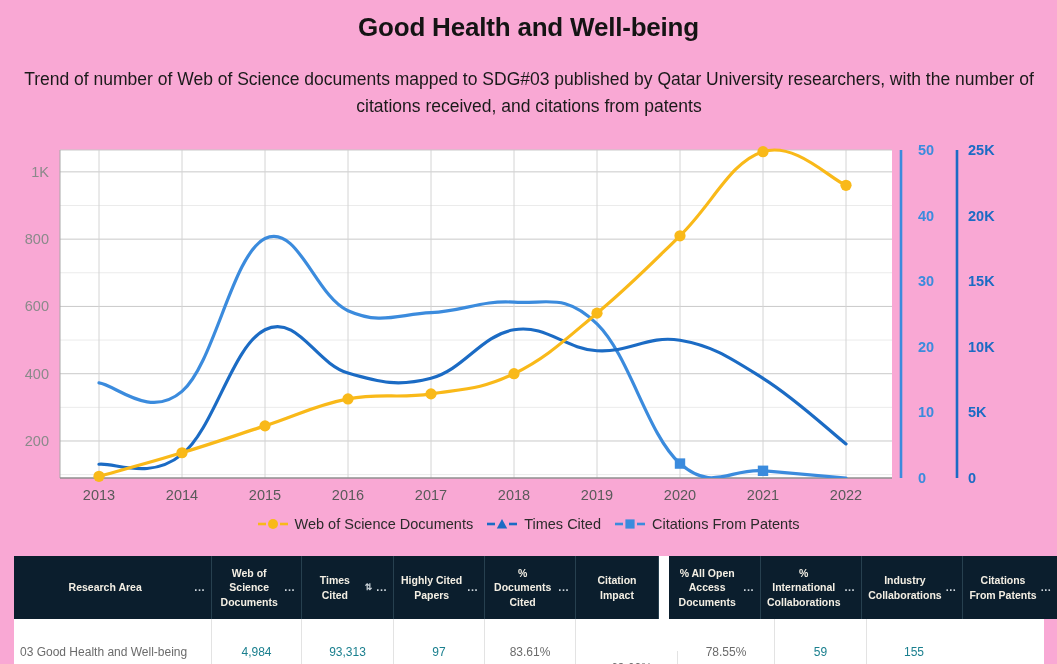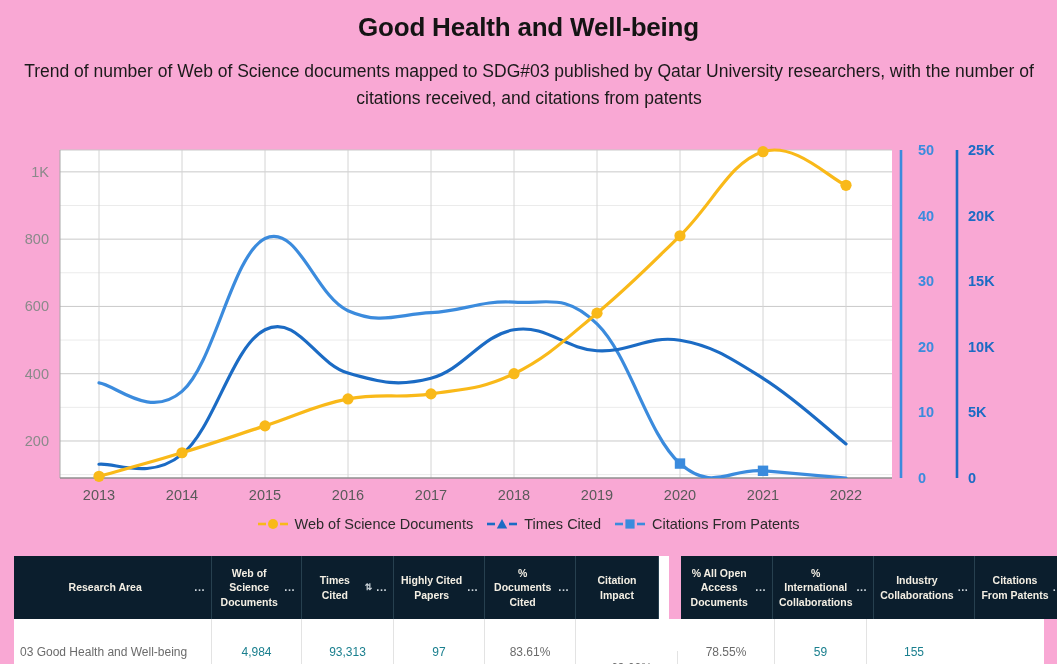--- a/index.html
+++ b/index.html
@@ -18,21 +18,21 @@
   }
 
   
   .title {
     position: absolute; top: 12px; left: 0; width: 1057px;
     text-align: center;
     font-size: 26px; font-weight: bold; color: #141414;
     letter-spacing: -0.2px;
   }
   .subtitle {
-    position: absolute; top: 58px; left: 14px; width: 1030px;
+    position: absolute; top: 66px; left: 14px; width: 1030px;
     text-align: center;
     font-size: 17.5px; color: #1a1a1a; line-height: 1.55;
   }
 
   
   #chart {
     position: absolute; left: 0; top: 140px;
     width: 1057px; height: 400px;
   }
   #chart svg { display: block; }
@@ -279,21 +279,21 @@
           <div class="dots">...</div>
         </div>
         <div class="th center" style="flex: 0 0 91px;">
           <div class="thtext">% Documents Cited</div>
           <div class="dots">...</div>
         </div>
         <div class="th center" style="flex: 0 0 83px;">
           <div class="thtext">Citation Impact</div>
         </div>
         <div class="group-gap"></div>
-        <div class="th center" style="flex: 0 0 92px; margin-left: 12px;">
+        <div class="th center" style="flex: 0 0 92px;">
           <div class="thtext">% All Open Access Documents</div>
           <div class="dots">...</div>
         </div>
         <div class="th center" style="flex: 0 0 97px; justify-content: space-between;">
           <div class="thtext">% International Collaborations</div>
           <div class="dots">...</div>
         </div>
         <div class="th center" style="flex: 0 0 92px;">
           <div class="thtext">Industry Collaborations</div>
           <div class="dots">...</div>

